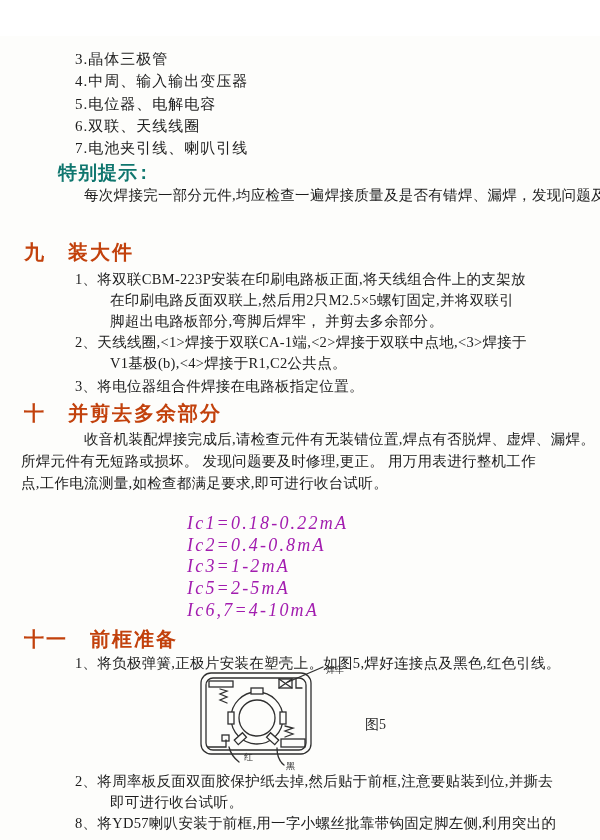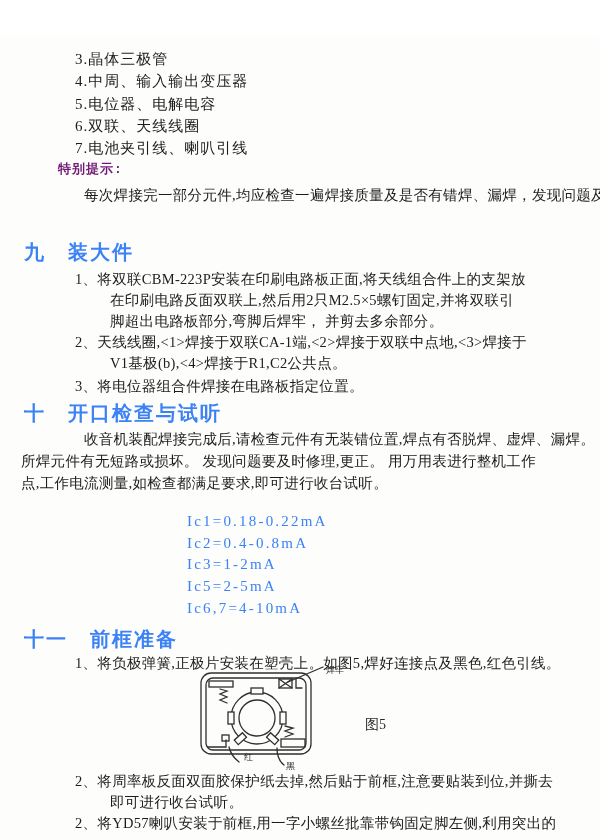--- a/index.html
+++ b/index.html
@@ -17,33 +17,34 @@
     position:absolute;
     white-space:nowrap;
     font-size:14.5px;
     letter-spacing:0.3px;
     line-height:1;
   }
   .list-line{font-size:15px;letter-spacing:1px;}
   .h-special{
     position:absolute;white-space:nowrap;
     font-family:Liberation Mono, monospace;
-    font-weight:900;font-size:13px;letter-spacing:1px;
-    color:#701a75;
+    font-weight:900;font-size:19px;letter-spacing:1px;
+    color:#0f766e;
   }
   .h-section{
     position:absolute;white-space:nowrap;
     font-family:"Liberation Sans","DejaVu Sans",sans-serif;
     font-weight:700;font-size:20px;letter-spacing:2px;
-    color:#3b82f6;
+    color:#c2410c;
   }
   .current-line{
     position:absolute;white-space:nowrap;
-    font-size:15px;letter-spacing:2.2px;
-    color:#3b82f6;
+    font-size:18px;letter-spacing:2.2px;
+    color:#a21caf;
+    font-style:italic;
   }
   .pageno{
     position:absolute;left:0;width:600px;text-align:center;
     font-size:13px;
   }
   .figwrap{position:absolute;}
   svg text{
     font-family:"Liberation Serif","DejaVu Serif",serif;
     fill:#2a2a2a;
   }
@@ -63,21 +64,21 @@
   <div class="line" style="left:84px;top:152px">每次焊接完一部分元件,均应检查一遍焊接质量及是否有错焊、漏焊，发现问题及时</div>
 
   <div class="h-section" style="left:24px;top:203px">九　装大件</div>
   <div class="line" style="left:75px;top:236px">1、将双联CBM-223P安装在印刷电路板正面,将天线组合件上的支架放</div>
   <div class="line" style="left:110px;top:257px">在印刷电路反面双联上,然后用2只M2.5×5螺钉固定,并将双联引</div>
   <div class="line" style="left:110px;top:278px">脚超出电路板部分,弯脚后焊牢， 并剪去多余部分。</div>
   <div class="line" style="left:75px;top:299px">2、天线线圈,&lt;1&gt;焊接于双联CA-1端,&lt;2&gt;焊接于双联中点地,&lt;3&gt;焊接于</div>
   <div class="line" style="left:110px;top:320px">V1基极(b),&lt;4&gt;焊接于R1,C2公共点。</div>
   <div class="line" style="left:75px;top:343px">3、将电位器组合件焊接在电路板指定位置。</div>
 
-  <div class="h-section" style="left:24px;top:364px">十　开口检查与试听</div>
+  <div class="h-section" style="left:24px;top:364px">十　并剪去多余部分</div>
   <div class="line" style="left:84px;top:396px">收音机装配焊接完成后,请检查元件有无装错位置,焊点有否脱焊、虚焊、漏焊。</div>
   <div class="line" style="left:21px;top:418px">所焊元件有无短路或损坏。 发现问题要及时修理,更正。 用万用表进行整机工作</div>
   <div class="line" style="left:21px;top:440px">点,工作电流测量,如检查都满足要求,即可进行收台试听。</div>
 
   <div class="current-line" style="left:187px;top:477px">Ic1=0.18-0.22mA</div>
   <div class="current-line" style="left:187px;top:499px">Ic2=0.4-0.8mA</div>
   <div class="current-line" style="left:187px;top:520px">Ic3=1-2mA</div>
   <div class="current-line" style="left:187px;top:542px">Ic5=2-5mA</div>
   <div class="current-line" style="left:187px;top:564px">Ic6,7=4-10mA</div>
 
@@ -121,17 +122,17 @@
       </g>
       <text x="133" y="11" font-size="9">焊牢</text>
       <text x="51" y="98" font-size="9">红</text>
       <text x="93" y="107" font-size="9">黑</text>
       <text x="172" y="67" font-size="14">图5</text>
     </svg>
   </div>
 
   <div class="line" style="left:75px;top:738px">2、将周率板反面双面胶保护纸去掉,然后贴于前框,注意要贴装到位,并撕去</div>
   <div class="line" style="left:110px;top:759px">即可进行收台试听。</div>
-  <div class="line" style="left:75px;top:780px">2、将YD57喇叭安装于前框,用一字小螺丝批靠带钩固定脚左侧,利用突出的</div>
+  <div class="line" style="left:75px;top:780px">8、将YD57喇叭安装于前框,用一字小螺丝批靠带钩固定脚左侧,利用突出的</div>
 
   <div class="pageno" style="top:808px">5</div>
 
 </div>
 
 </body></html>

